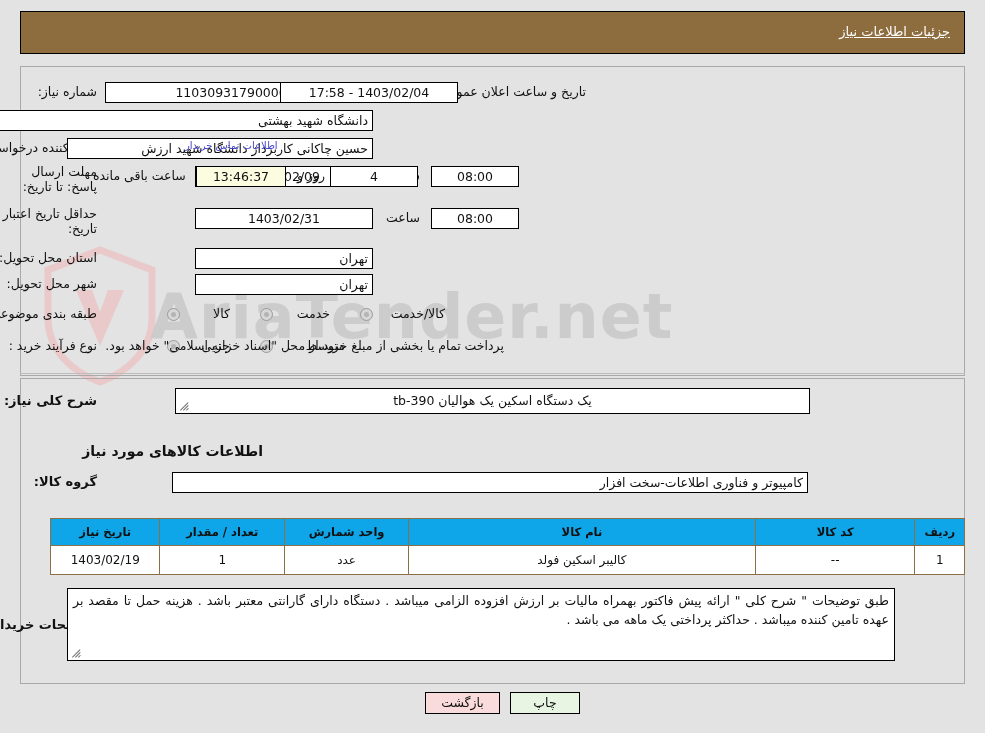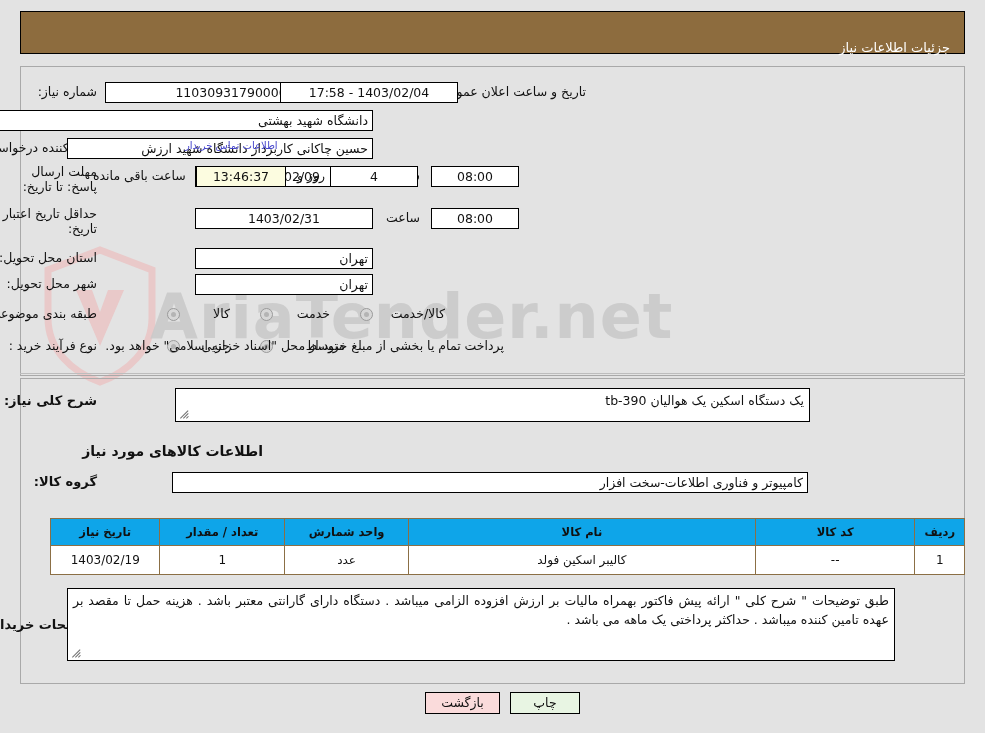--- a/index.html
+++ b/index.html
@@ -48,23 +48,24 @@
     position: absolute;
     left: 20px; top: 11px;
     width: 945px; height: 43px;
     background: #8d6c3e;
     border: 1px solid #000;
     box-sizing: border-box;
     z-index: 3;
   }
   .titlebar .t {
     position: absolute;
-    right: 14px; top: 28px;
+    right: 14px; top: 12px;
     color: #ffffff;
     font-size: 13px;
+    text-decoration: underline;
   }
 
   
   .panel {
     position: absolute;
     border: 1px solid #a9a9a9;
     background: transparent;
     box-sizing: border-box;
     z-index: 2;
   }
@@ -285,21 +286,21 @@
       <i></i>
     </div>
   <div class="lbl" style="right:755px; top:338px;">جزیی</div>
   <div class="radio" style="right:712px; top:340px;">
       <i></i>
     </div>
   <div class="lbl" style="right:640px; top:338px;">متوسط</div>
   <div class="lbl" style="right:481px; top:338px;">پرداخت تمام یا بخشی از مبلغ خرید،از محل "اسناد خزانه اسلامی" خواهد بود.</div>
 
   <div class="lbl b" style="right:888px; top:393px;">شرح کلی نیاز:</div>
-  <div class="ta" style="right:175px; top:388px; left:175px; width:auto; height:34px;">
+  <div class="ta" style="right:175px; top:388px; left:175px; width:auto; height:26px;text-align:center;">
     <span>یک دستگاه اسکین یک هوالیان tb-390</span>
     <span class="grip">
         <span></span>
         <span></span>
         <span></span>
       </span>
   </div>
 
   <div class="lbl b" style="right:722px; top:443px; font-size:14px;">اطلاعات کالاهای مورد نیاز</div>
 

